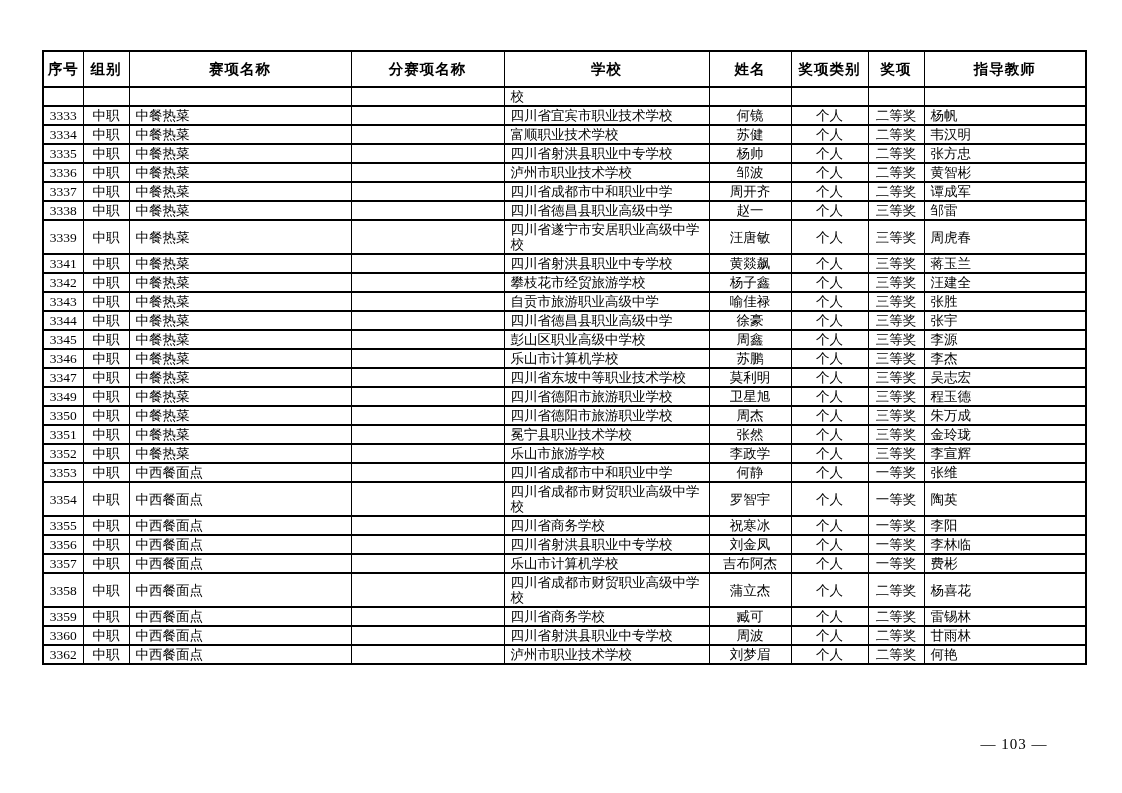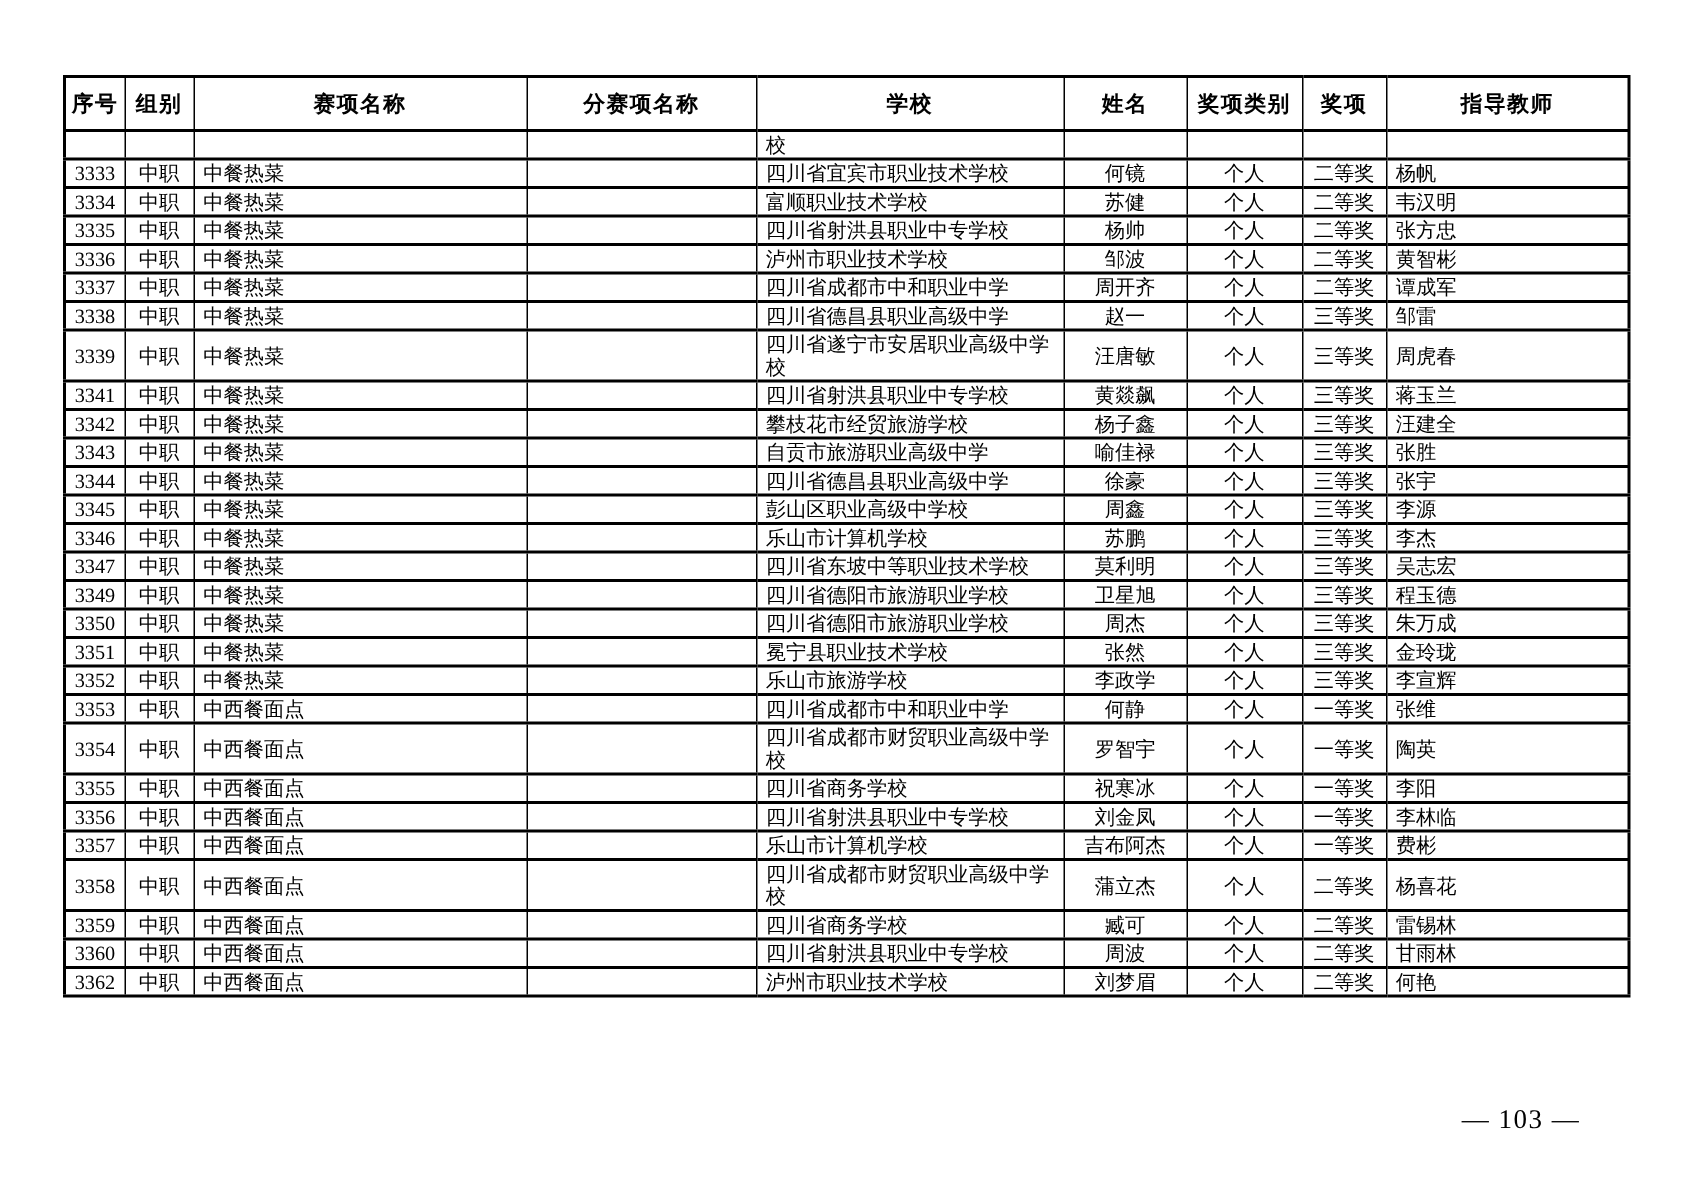--- a/index.html
+++ b/index.html
@@ -43,21 +43,21 @@
     word-break: break-all;
   }
   .doc-table td.al { text-align: left; padding-left: 6px; }
   .doc-table tr.carryover td { height: 15px; }
   .page-number {
     position: absolute;
     top: 736px;
     left: 958px;
     width: 112px;
     text-align: center;
-    font-size: 18px;
+    font-size: 15px;
     letter-spacing: 1px;
     white-space: nowrap;
   }
 </style>
 </head>
 <body>
 
 <table class="doc-table">
   <colgroup>
     <col style="width:40px">

